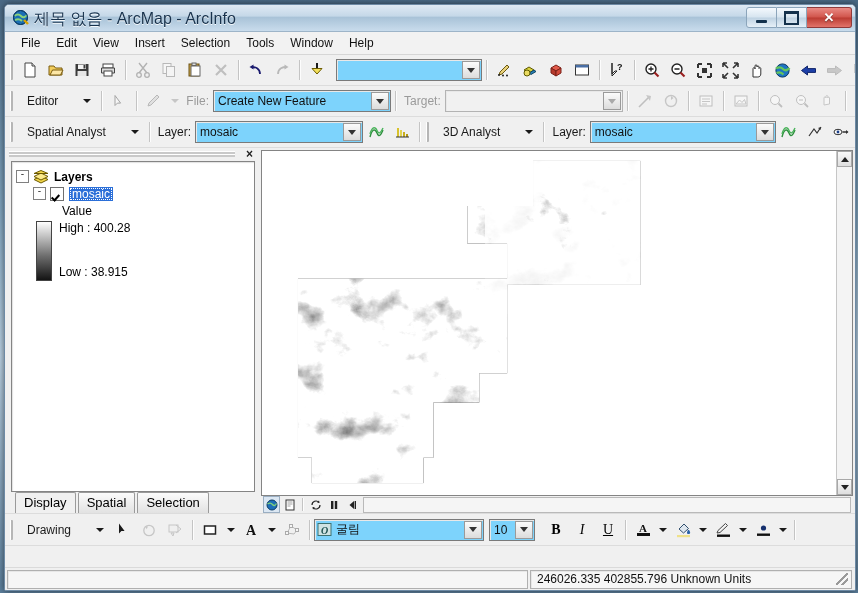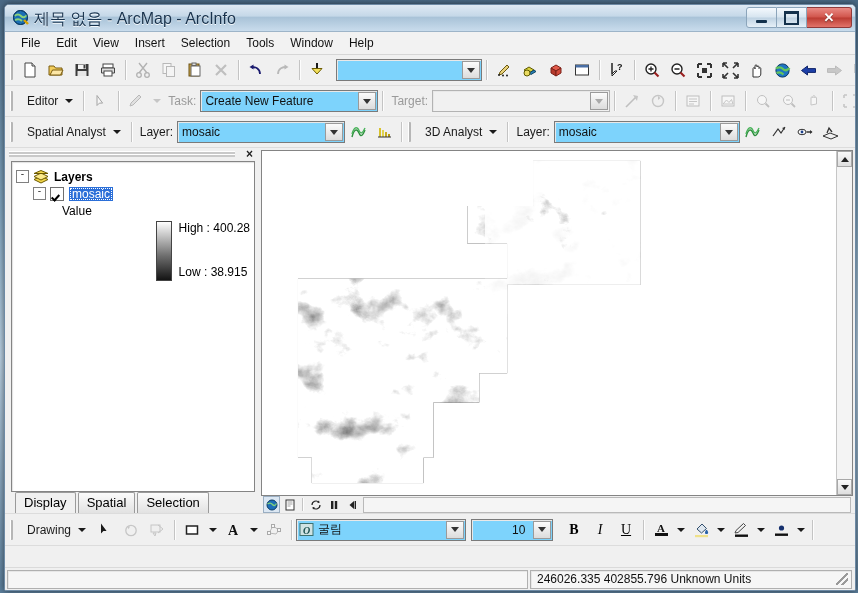--- a/index.html
+++ b/index.html
@@ -42,21 +42,21 @@
   .sep{width:1px;height:20px;background:#c4c4c4;margin:0 4px;flex:none;
        box-shadow:1px 0 0 #fdfdfd;}
   .tbtn{width:24px;height:23px;display:flex;align-items:center;justify-content:center;
        border:1px solid transparent;border-radius:2px;cursor:default;flex:none;}
   .tbtn.dis{opacity:.40;}
   .tlabel{font-size:12px;color:#1a1a1a;padding:0 4px;white-space:nowrap;}
   .tlabel.dis{color:#9a9a9a;}
   .dddot{width:0;height:0;border-left:4px solid transparent;border-right:4px solid transparent;
        border-top:4px solid #1a1a1a;margin-left:3px;flex:none;}
   .menubtn{display:flex;align-items:center;padding:2px 5px;border:1px solid transparent;
-       border-radius:2px;cursor:default;flex:none;}
+       border-radius:2px;cursor:default;flex:none;gap:18px;}
 
   
   .combo{height:20px;border:1px solid #7a7a7a;background:#7dd3fc;display:flex;align-items:center;
        position:relative;flex:none;box-shadow:inset 1px 1px 0 #e8e8e8;}
   .combo .ctext{font-size:12px;color:#111;padding-left:4px;white-space:nowrap;overflow:hidden;}
   .combo .carrow{position:absolute;right:1px;top:1px;width:16px;height:16px;
        background:linear-gradient(180deg,#fbfbfb,#dcdcdc);border:1px solid #9a9a9a;
        display:flex;align-items:center;justify-content:center;}
   .combo.dis{background:#f1f1f1;border-color:#b3b3b3;}
   .combo.dis .ctext{color:#9a9a9a;}
@@ -84,21 +84,21 @@
   .lyr-ico{width:17px;height:14px;margin-right:4px;flex:none;}
   .chk{width:12px;height:12px;border:1px solid #6f6f6f;background:#fff;margin-right:5px;
        flex:none;position:relative;cursor:default;}
   .chk:after{content:"";position:absolute;left:2px;top:5px;width:3px;height:6px;
        border:solid #000;border-width:0 2px 2px 0;transform:rotate(42deg);}
   .sel-name{background:#2b6fd8;color:#fff;padding:0 3px;outline:1px dotted #fff;
        outline-offset:-2px;font-weight:normal;}
   .bold{font-weight:bold;}
   .ramp{width:14px;height:58px;border:1px solid #444;
        background:linear-gradient(180deg,#ffffff 0%,#bfbfbf 26%,#6f6f6f 58%,#141414 100%);}
-  .legend-wrap{display:flex;margin-left:32px;margin-top:2px;justify-content:flex-end;}
+  .legend-wrap{display:flex;margin-left:20px;margin-top:2px;}
   .legend-labels{margin-left:7px;display:flex;flex-direction:column;
        justify-content:space-between;height:58px;font-size:12px;}
 
   .toc-tabs{height:21px;display:flex;align-items:flex-end;padding-left:10px;gap:2px;
        background:#f0f0f0;}
   .ttab{font-size:13px;padding:2px 8px 3px;border:1px solid #9a9a9a;border-bottom:none;
        background:linear-gradient(180deg,#fbfbfb,#e2e2e2);border-radius:2px 2px 0 0;cursor:default;}
   .ttab.active{background:#f0f0f0;border-color:#9a9a9a;position:relative;top:1px;
        border-bottom:1px solid #f0f0f0;}
 
@@ -373,21 +373,21 @@
     </div>
     <div class="sep"></div>
     <div class="tbtn dis">
       <svg width="16" height="16">
             <path d="M2 13l1-3 8-8 2 2-8 8z" fill="#c9c9c9" stroke="#666"></path>
           </svg>
     </div>
     <div class="tbtn dis" style="width:13px;">
           <i class="dddot" style="border-top-color:#888;margin:0;"></i>
         </div>
-    <span class="tlabel dis">Task:</span>
+    <span class="tlabel dis">File:</span>
     <div class="combo" style="width:176px;">
       <span class="ctext">Create New Feature</span>
       <span class="carrow">
             <i class="ar"></i>
           </span>
     </div>
     <div class="sep"></div>
     <span class="tlabel dis">Target:</span>
     <div class="combo dis" style="width:176px;">
       <span class="ctext"></span>
@@ -726,21 +726,21 @@
         <svg width="15" height="15">
               <rect x="1" y="1.5" width="13" height="12" fill="#cfe3e3" stroke="#3c7272"></rect>
               <text x="7.5" y="11.5" font-size="10" font-family="Liberation Serif" font-style="italic" font-weight="bold" text-anchor="middle" fill="#1e5252">O</text>
             </svg>
       </span>
       <span class="ctext">굴림</span>
       <span class="carrow">
             <i class="ar"></i>
           </span>
     </div>
-    <div class="combo" style="width:44px;margin-left:5px;padding-left:36px;">
+    <div class="combo" style="width:44px;margin-left:5px;">
       <span class="ctext">10</span>
       <span class="carrow">
             <i class="ar"></i>
           </span>
     </div>
     <div class="tbtn" style="margin-left:8px;">
       <span style="font-family:'Liberation Serif',serif;font-weight:bold;font-size:14px;">B</span>
     </div>
     <div class="tbtn">
       <span style="font-family:'Liberation Serif',serif;font-style:italic;font-size:14px;">I</span>

